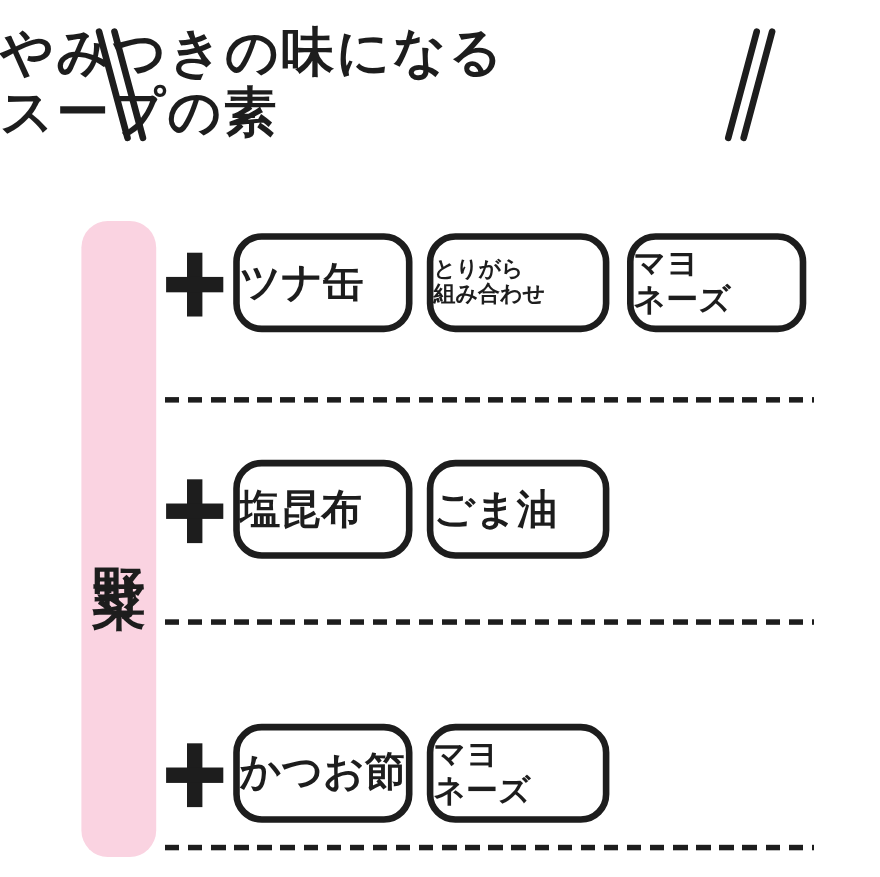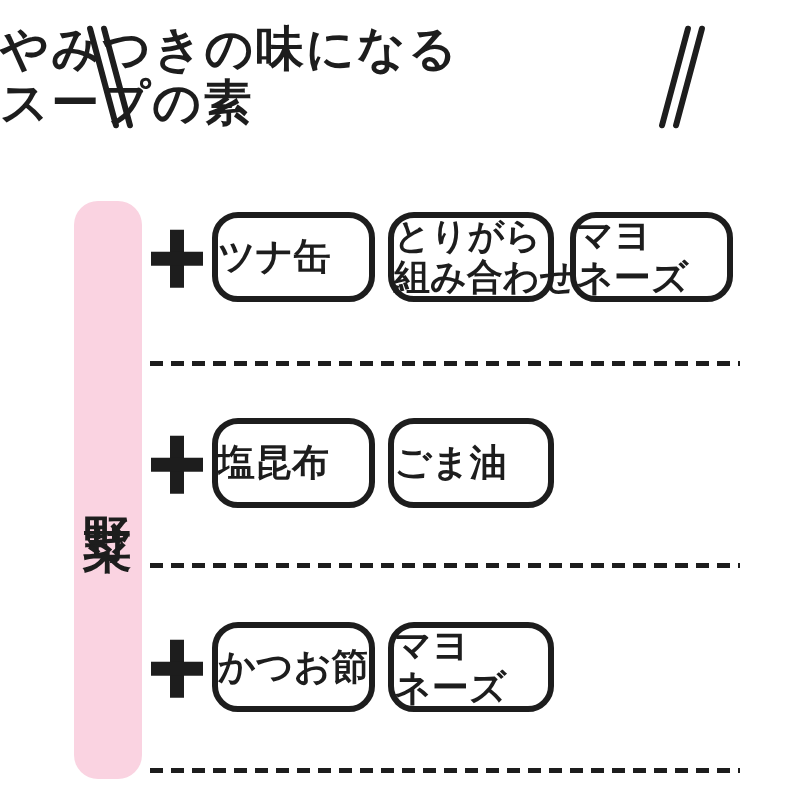--- a/index.html
+++ b/index.html
@@ -74,21 +74,21 @@
 
   
   .combo-row {
     position: absolute;
     left: 150px;
     width: 600px;
     height: 90px;
   }
   .row-1 { top: 212px; }
   .row-2 { top: 418px; }
-  .row-3 { top: 622px; font-family: Liberation Serif, serif; }
+  .row-3 { top: 658px; font-family: Liberation Serif, serif; }
 
   .plus {
     position: absolute;
     left: 1px;
     top: 50%;
     transform: translateY(-47%);
     width: 52px;
     height: 58px;
   }
   .plus::before {
@@ -122,22 +122,22 @@
     font-weight: 900;
     color: var(--ink);
     text-align: center;
     white-space: nowrap;
   }
   .c1 { left: 62px;  width: 163px; }
   .c2 { left: 238px; width: 166px; }
   .c3 { left: 420px; width: 163px; }
 
   .ibox .ln { font-size: 37px; line-height: 1.1; letter-spacing: 0px; }
-  .ibox.small .ln { font-size: 36px; line-height: 1.13; }
-  .ibox.med .ln   { font-size: 37px; line-height: 1.13; }
+  .ibox.small .ln { font-size: 20px; line-height: 1.13; }
+  .ibox.med .ln   { font-size: 29px; line-height: 1.13; }
 
   
   .divider {
     position: absolute;
     left: 150px;
     width: 590px;
     height: 5px;
     background: repeating-linear-gradient(90deg,
       var(--ink) 0 13px, transparent 13px 21px);
   }

